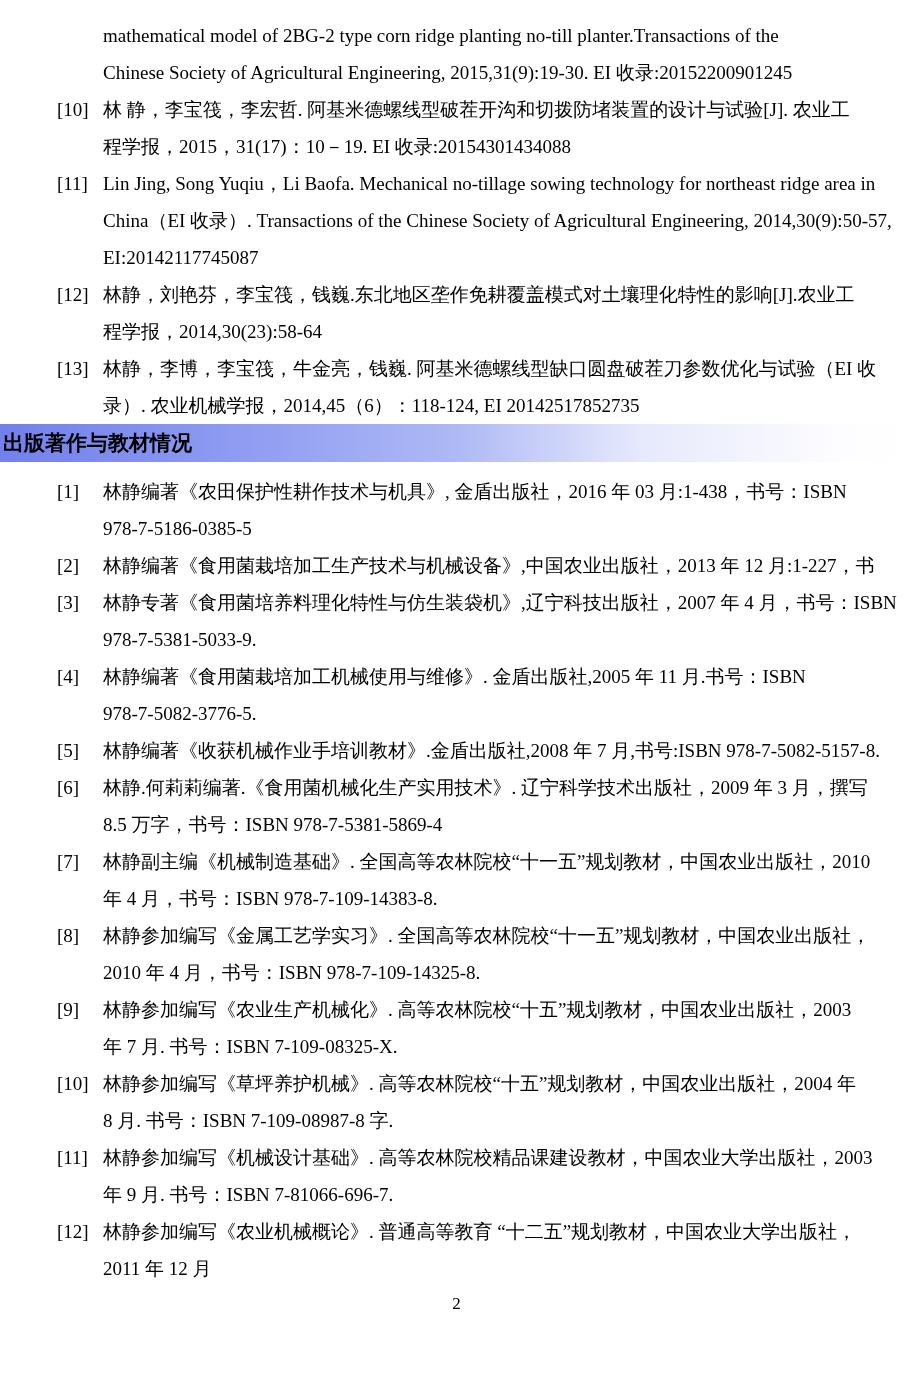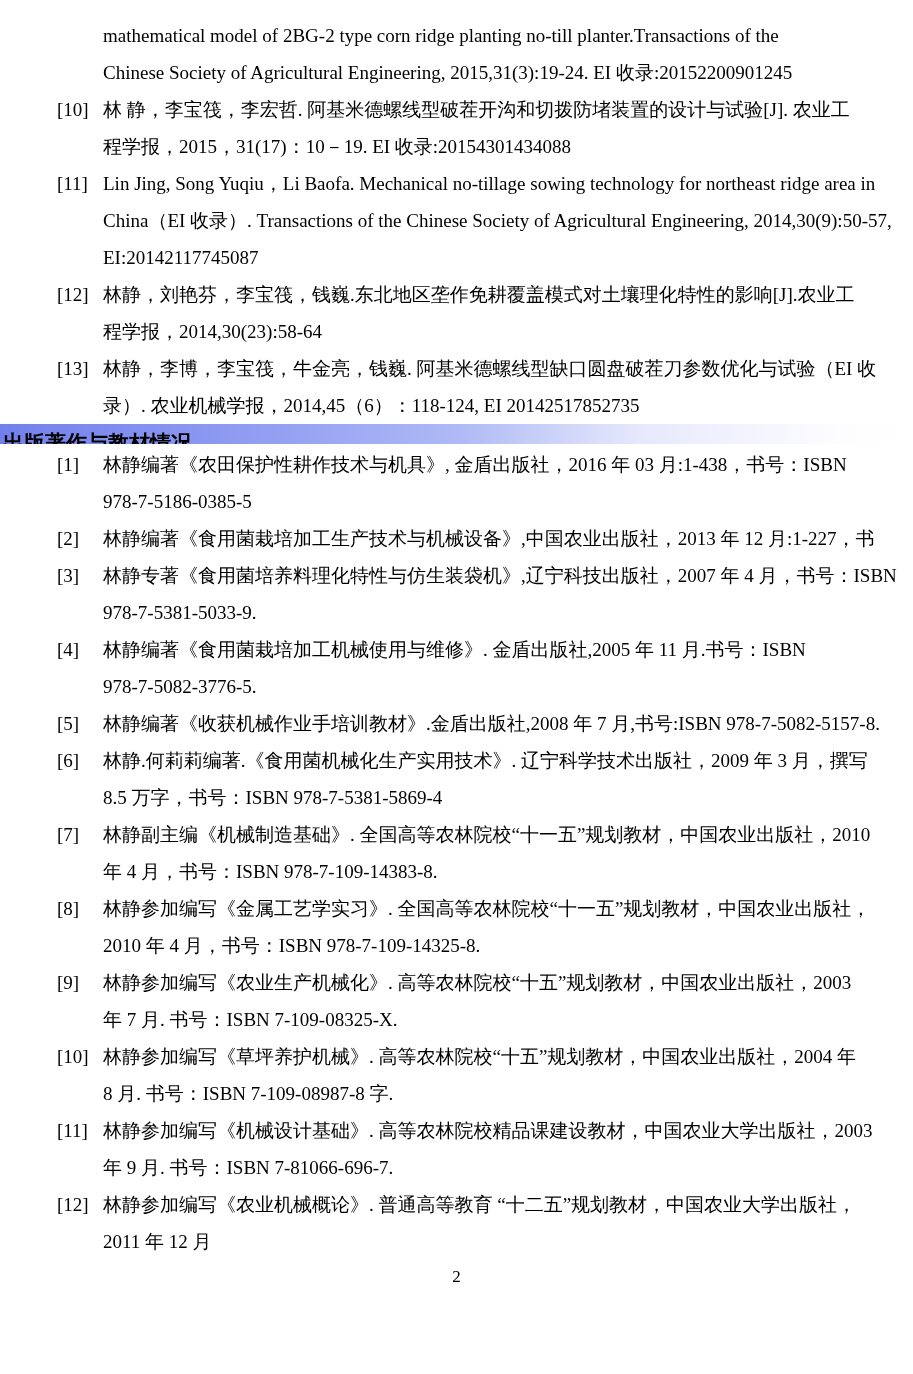--- a/index.html
+++ b/index.html
@@ -7,37 +7,37 @@
     width: 913px;
     height: 1374px;
     background: #ffffff;
     color: #000000;
     font-family: "Liberation Serif", "DejaVu Serif", serif;
     font-size: 19px;
     overflow: hidden;
     position: relative;
   }
   .pubs { padding-top: 17px; }
-  .books { margin-top: 2px; }
+  .books { margin-top: 11px; }
   .line {
     height: 37px;
     line-height: 37px;
     white-space: nowrap;
     overflow: hidden;
     padding-left: 103px;
     padding-right: 6px;
   }
   .ref-label {
     display: inline-block;
     width: 36px;
     margin-left: -46px;
     margin-right: 10px;
   }
   .section-bar {
-    height: 20px;
+    height: 38px;
     line-height: 38px;
     padding-left: 3px;
     font-family: "Liberation Sans", "DejaVu Sans", sans-serif;
     font-weight: bold;
     font-size: 21px;
     white-space: nowrap;
     overflow: hidden;
     
     background: linear-gradient(to right, #7280ec 0%, #93a0f2 30%, #aeb9f5 50%, #e6e9fc 70%, #fdfdff 92%, #ffffff 100%);
   }
@@ -49,21 +49,21 @@
     font-size: 17px;
   }
 </style>
 </head>
 <body>
 
 <div class="page">
 
   <div class="pubs">
     <div class="line">mathematical model of 2BG-2 type corn ridge planting no-till planter.Transactions of the</div>
-    <div class="line">Chinese Society of Agricultural Engineering, 2015,31(3):19-24. EI 收录:20152200901245</div>
+    <div class="line">Chinese Society of Agricultural Engineering, 2015,31(9):19-30. EI 收录:20152200901245</div>
     <div>
         <div class="ref-item">
           <div class="line first"><span class="ref-label">[10]</span><span>林 静，李宝筏，李宏哲. 阿基米德螺线型破茬开沟和切拨防堵装置的设计与试验[J]. 农业工</span></div>
           <div class="line cont">程学报，2015，31(17)：10－19. EI 收录:20154301434088</div>
         </div>
         <div class="ref-item">
           <div class="line first"><span class="ref-label">[11]</span><span>Lin Jing, Song Yuqiu，Li Baofa. Mechanical no-tillage sowing technology for northeast ridge area in</span></div>
           <div class="line cont">China（EI 收录）. Transactions of the Chinese Society of Agricultural Engineering, 2014,30(9):50-57,</div>
           <div class="line cont">EI:20142117745087</div>
         </div>

